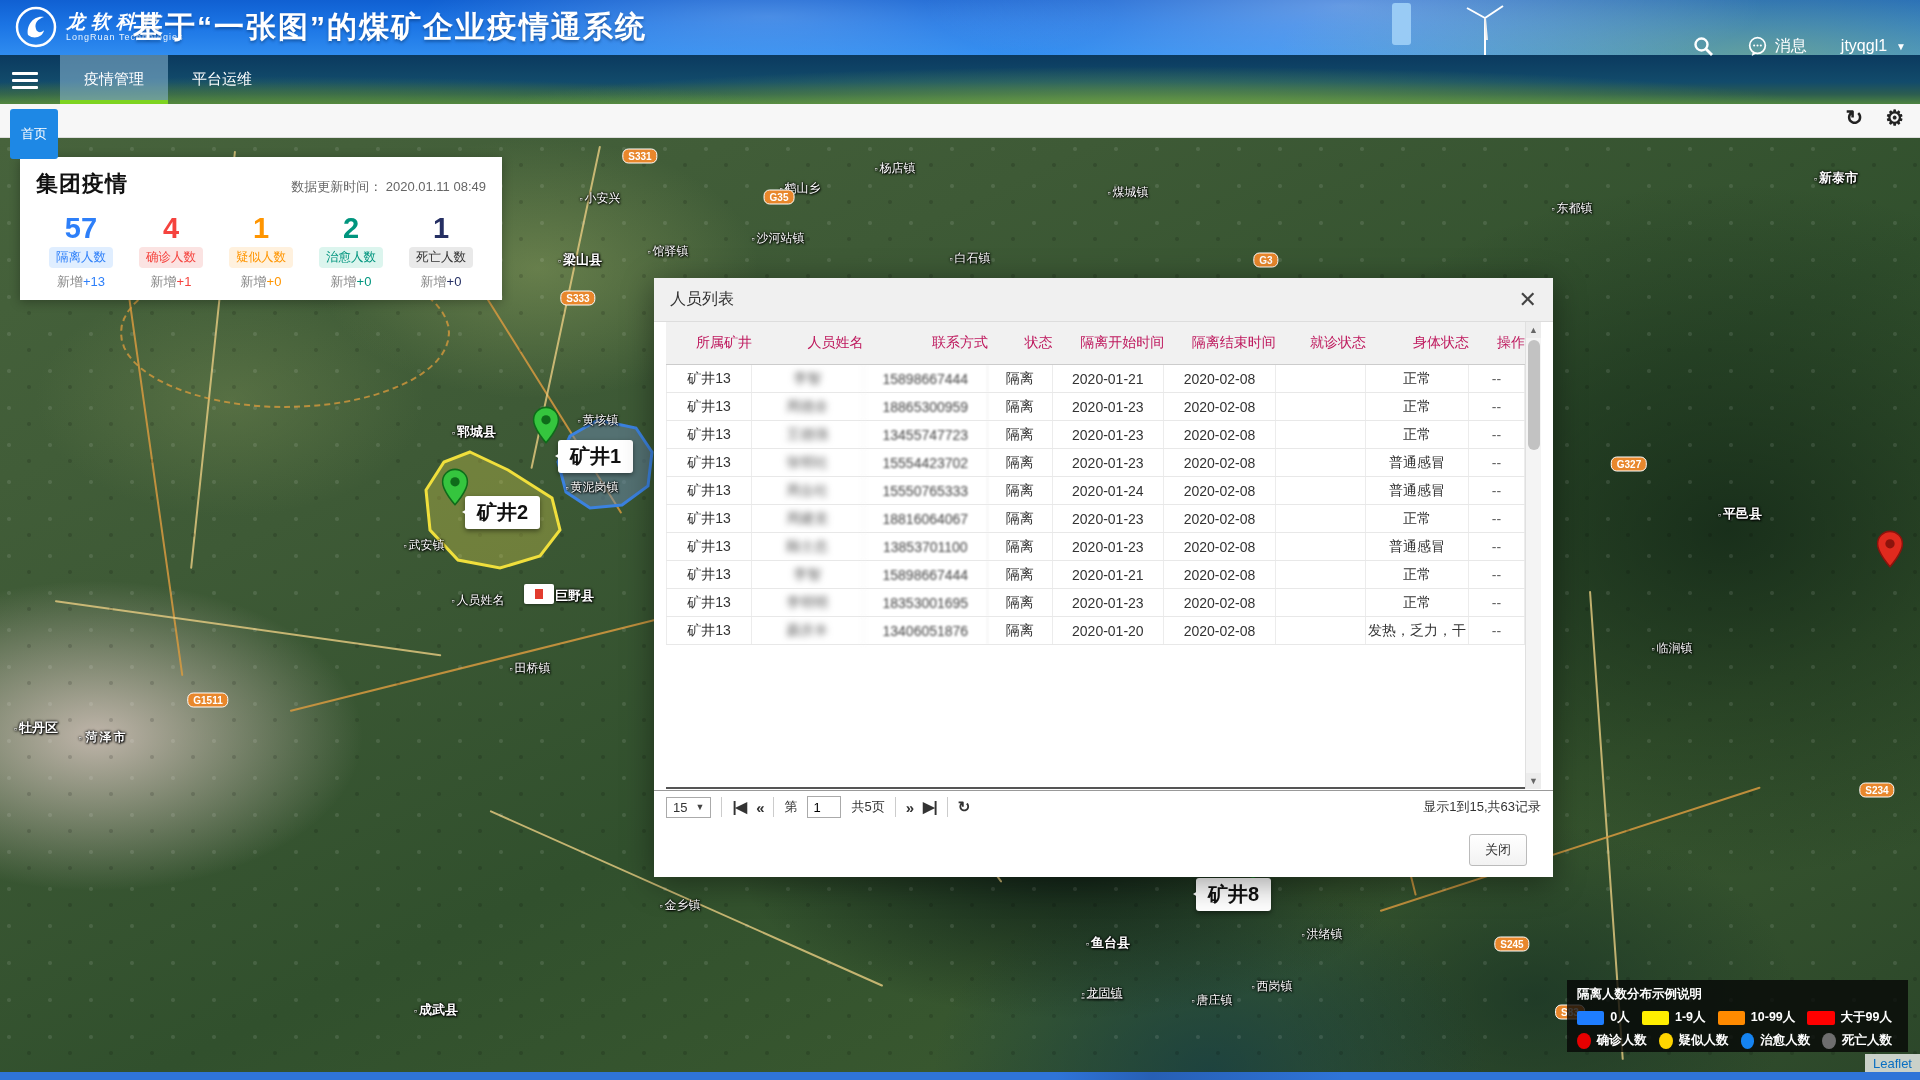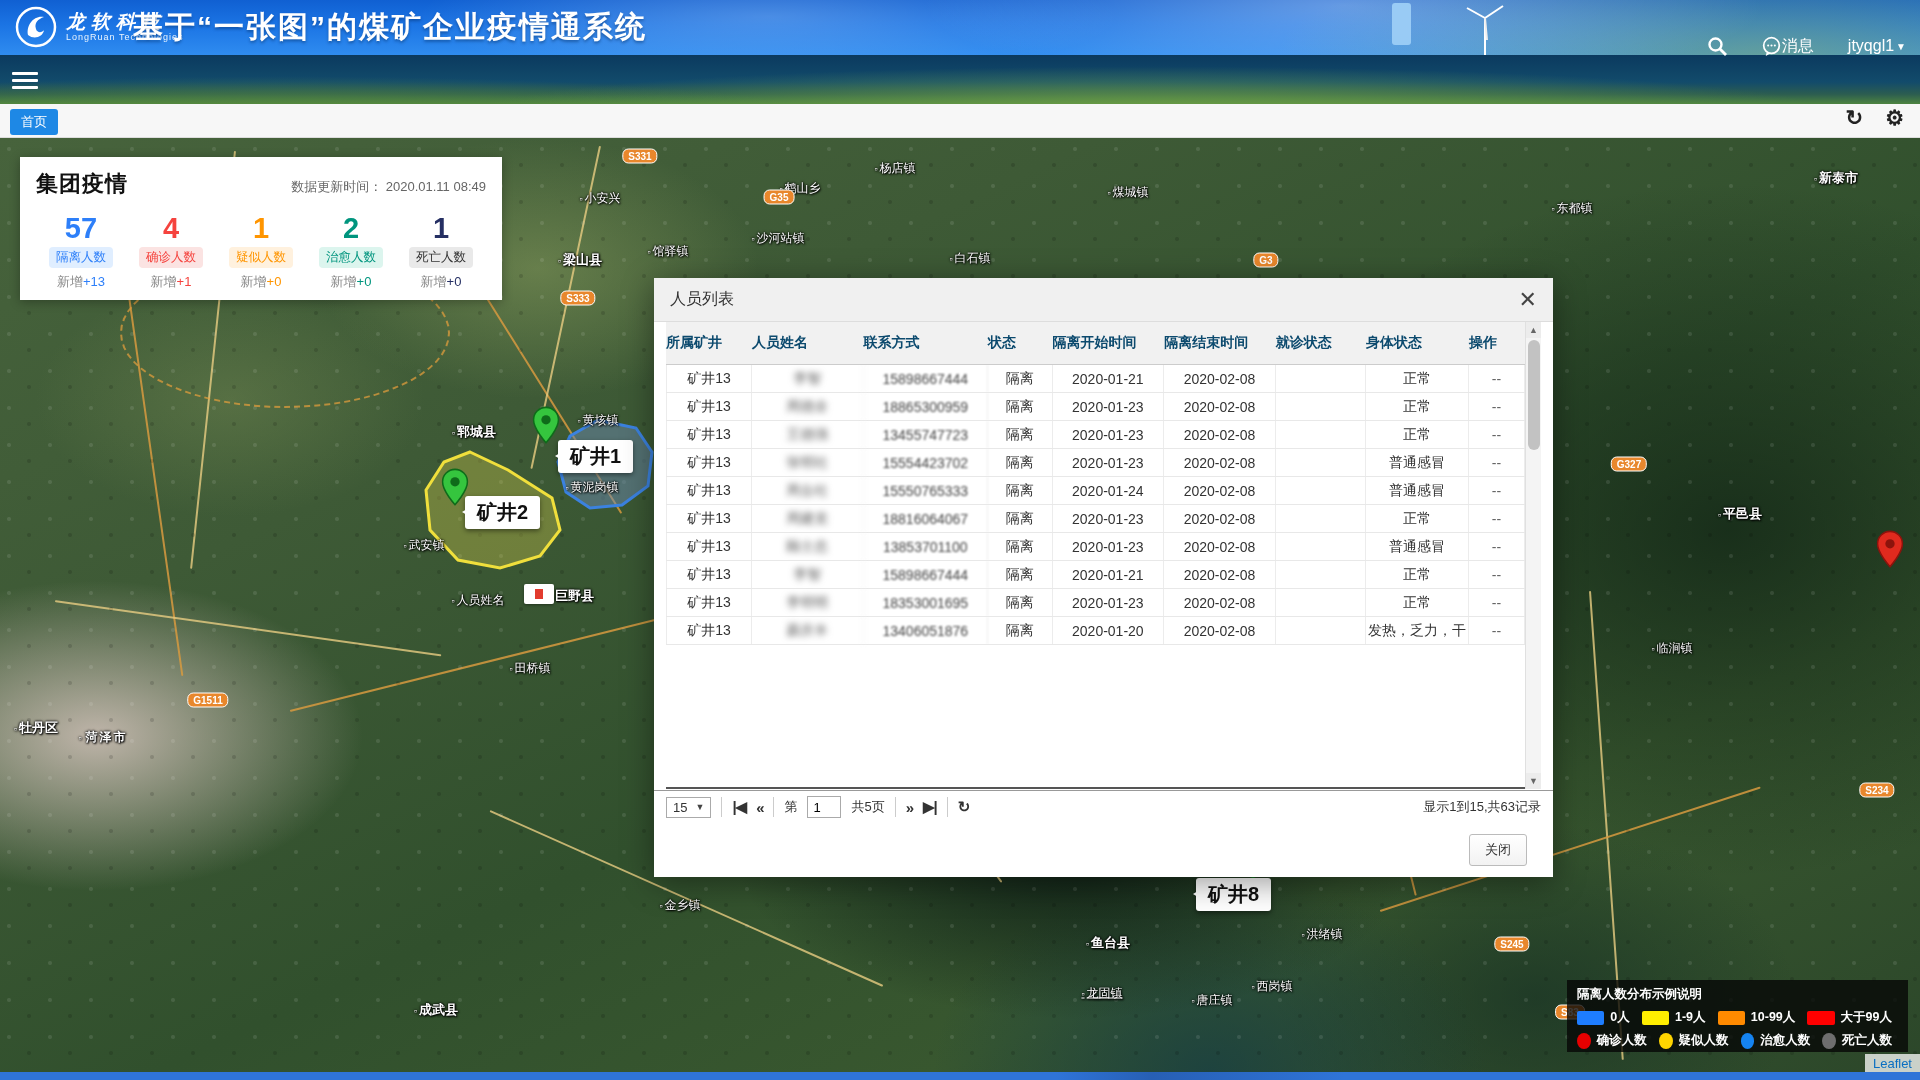--- a/index.html
+++ b/index.html
@@ -11,40 +11,40 @@
     background:
       radial-gradient(ellipse 600px 120px at 70% 10%, rgba(255,255,255,.35), transparent 70%),
       radial-gradient(ellipse 500px 90px at 40% 30%, rgba(255,255,255,.22), transparent 70%),
       radial-gradient(ellipse 700px 160px at 92% 100%, rgba(140,175,90,.55), transparent 70%),
       linear-gradient(180deg,#1060d2 0%,#1b74e4 45%,#2f8cf0 100%); }
   .logo-wrap { position:absolute; left:14px; top:5px; display:flex; align-items:center; gap:8px; }
   .logo-text-cn { color:#fff; font-size:19px; font-weight:bold; letter-spacing:6px; font-style:italic; line-height:20px; }
   .logo-text-en { color:#eaf4ff; font-size:9px; letter-spacing:1px; }
   .app-title { position:absolute; left:133px; top:7px; color:#fff; font-size:30px; font-weight:bold; letter-spacing:2px; text-shadow:0 2px 3px rgba(0,40,90,.45); }
   .header-right { position:absolute; right:14px; top:0; height:55px; display:flex; align-items:center; gap:34px; color:#fff; }
-  .hdr-item { display:flex; align-items:center; font-size:16px; cursor:pointer;margin-top:37px; }
+  .hdr-item { display:flex; align-items:center; gap:7px; font-size:16px; cursor:pointer;margin-top:37px; }
   .user-caret { font-size:10px; margin-left:2px; }
   .hl-bar { position:absolute; left:1392px; top:3px; width:19px; height:42px; background:#9ccdf5; border-radius:3px; opacity:.95; }
   .turbine { position:absolute; left:1445px; top:0; }
 
   
   .nav { position:absolute; left:0; top:55px; width:1920px; height:49px; z-index:39;
     background:
       radial-gradient(ellipse 900px 60px at 60% 115%, rgba(110,160,70,.9), transparent 75%),
       radial-gradient(ellipse 700px 50px at 15% 120%, rgba(90,140,60,.8), transparent 75%),
       linear-gradient(180deg,#0b3a5f 0%,#124b6b 55%,#2c5d50 80%,#4e8440 100%); }
   .hamburger { position:absolute; left:12px; top:13px; width:26px; cursor:pointer; }
   .hamburger span { display:block; height:3px; background:#fff; margin:4px 0; border-radius:1px; }
   .nav-tabs { position:absolute; left:60px; top:0; height:49px; display:flex; }
   .nav-tab { height:49px; padding:0 24px; display:flex; align-items:center; color:#fff; font-size:15px; cursor:pointer; }
   .nav-tab.active { background:rgba(140,185,215,.55); border-bottom:4px solid #7ed321; padding-top:4px; }
 
   
   .toolbar { position:absolute; left:0; top:104px; width:1920px; height:34px; background:#f7f7f7; border-bottom:1px solid #ddd; z-index:38; }
-  .home-tab { position:absolute; left:10px; top:5px; background:#1e88e5; color:#fff; font-size:13px; padding:4px 11px; border-radius:3px; cursor:pointer; }
+  .home-tab { position:absolute; left:10px; top:5px; background:#1e88e5; color:#fff; font-size:13px; padding:16px 11px; border-radius:3px; cursor:pointer; }
   .tool-icons { position:absolute; right:16px; top:2px; display:flex; gap:22px; font-size:21px; color:#222; }
   .tool-icons span { cursor:pointer; font-weight:bold; }
 
   
   .map { position:absolute; left:0; top:138px; width:1920px; height:934px; z-index:1; overflow:hidden;
     background:
       radial-gradient(ellipse 430px 250px at 5% 64%, rgba(214,197,190,.85), rgba(214,197,190,0) 62%),
       radial-gradient(ellipse 340px 200px at 28% 14%, rgba(150,168,100,.45), transparent 65%),
       radial-gradient(ellipse 260px 160px at 47% 38%, rgba(165,175,120,.4), transparent 65%),
       radial-gradient(ellipse 520px 260px at 56% 76%, rgba(8,22,18,.85), transparent 66%),
@@ -89,21 +89,21 @@
 
   
   .modal { position:absolute; left:654px; top:278px; width:899px; height:599px; background:#fff; z-index:30;
     box-shadow:0 6px 30px rgba(0,0,0,.4); display:flex; flex-direction:column; }
   .modal-titlebar { height:44px; background:#f0f0f0; border-bottom:1px solid #ddd; display:flex; align-items:center;
     justify-content:space-between; padding:0 16px; }
   .modal-title { font-size:16px; color:#333; }
   .modal-close { font-size:22px; color:#444; cursor:pointer; line-height:20px; }
   .tbl-wrap { position:relative; flex:0 0 468px; padding:0 12px; overflow:hidden; }
   .tbl-header { display:flex; height:43px; align-items:center; background:#f1f1f1; border-bottom:1px solid #ccc; margin-right:16px; }
-  .tbl-header .th { font-size:14px; font-weight:bold; color:#0c4a6e; text-align:left; }
+  .tbl-header .th { font-size:14px; font-weight:normal; color:#be185d; text-align:right; }
   .tbl-body { height:424px; overflow:hidden; margin-right:16px; border-bottom:2px solid #555; }
   .tbl-row { display:flex; height:28px; align-items:center; border-bottom:1px solid #e8e8e8; }
   .tbl-row .td { font-size:14px; color:#333; text-align:center; border-right:1px solid #ececec; height:100%; display:flex; align-items:center; justify-content:center; overflow:hidden; white-space:nowrap; }
   .tbl-row .td:first-child { border-left:1px solid #ececec; }
   .td.name-cell { filter:blur(3px); color:#555; }
   .td.phone-cell { filter:blur(1px); color:#444; }
   .td.op-cell { color:#666; }
   .vscroll { position:absolute; right:12px; top:0; width:16px; height:467px; background:#f4f4f4; border-left:1px solid #e0e0e0; }
   .vscroll .sbtn { height:16px; text-align:center; font-size:9px; color:#666; line-height:16px; background:#ececec; cursor:pointer; }
   .vscroll .sbtn.down { position:absolute; bottom:0; left:0; right:0; }
@@ -266,20 +266,24 @@
       </div>
     </div>
   </div>
 
   <div class="nav">
     <div class="hamburger">
         <span></span>
         <span></span>
         <span></span>
       </div>
+    <div class="nav-tabs">
+      <div class="nav-tab active">疫情管理</div>
+      <div class="nav-tab">平台运维</div>
+    </div>
   </div>
 
   <div class="toolbar">
     <div class="home-tab">首页</div>
     <div class="tool-icons">
       <span>↻</span>
       <span>⚙</span>
     </div>
   </div>
 

